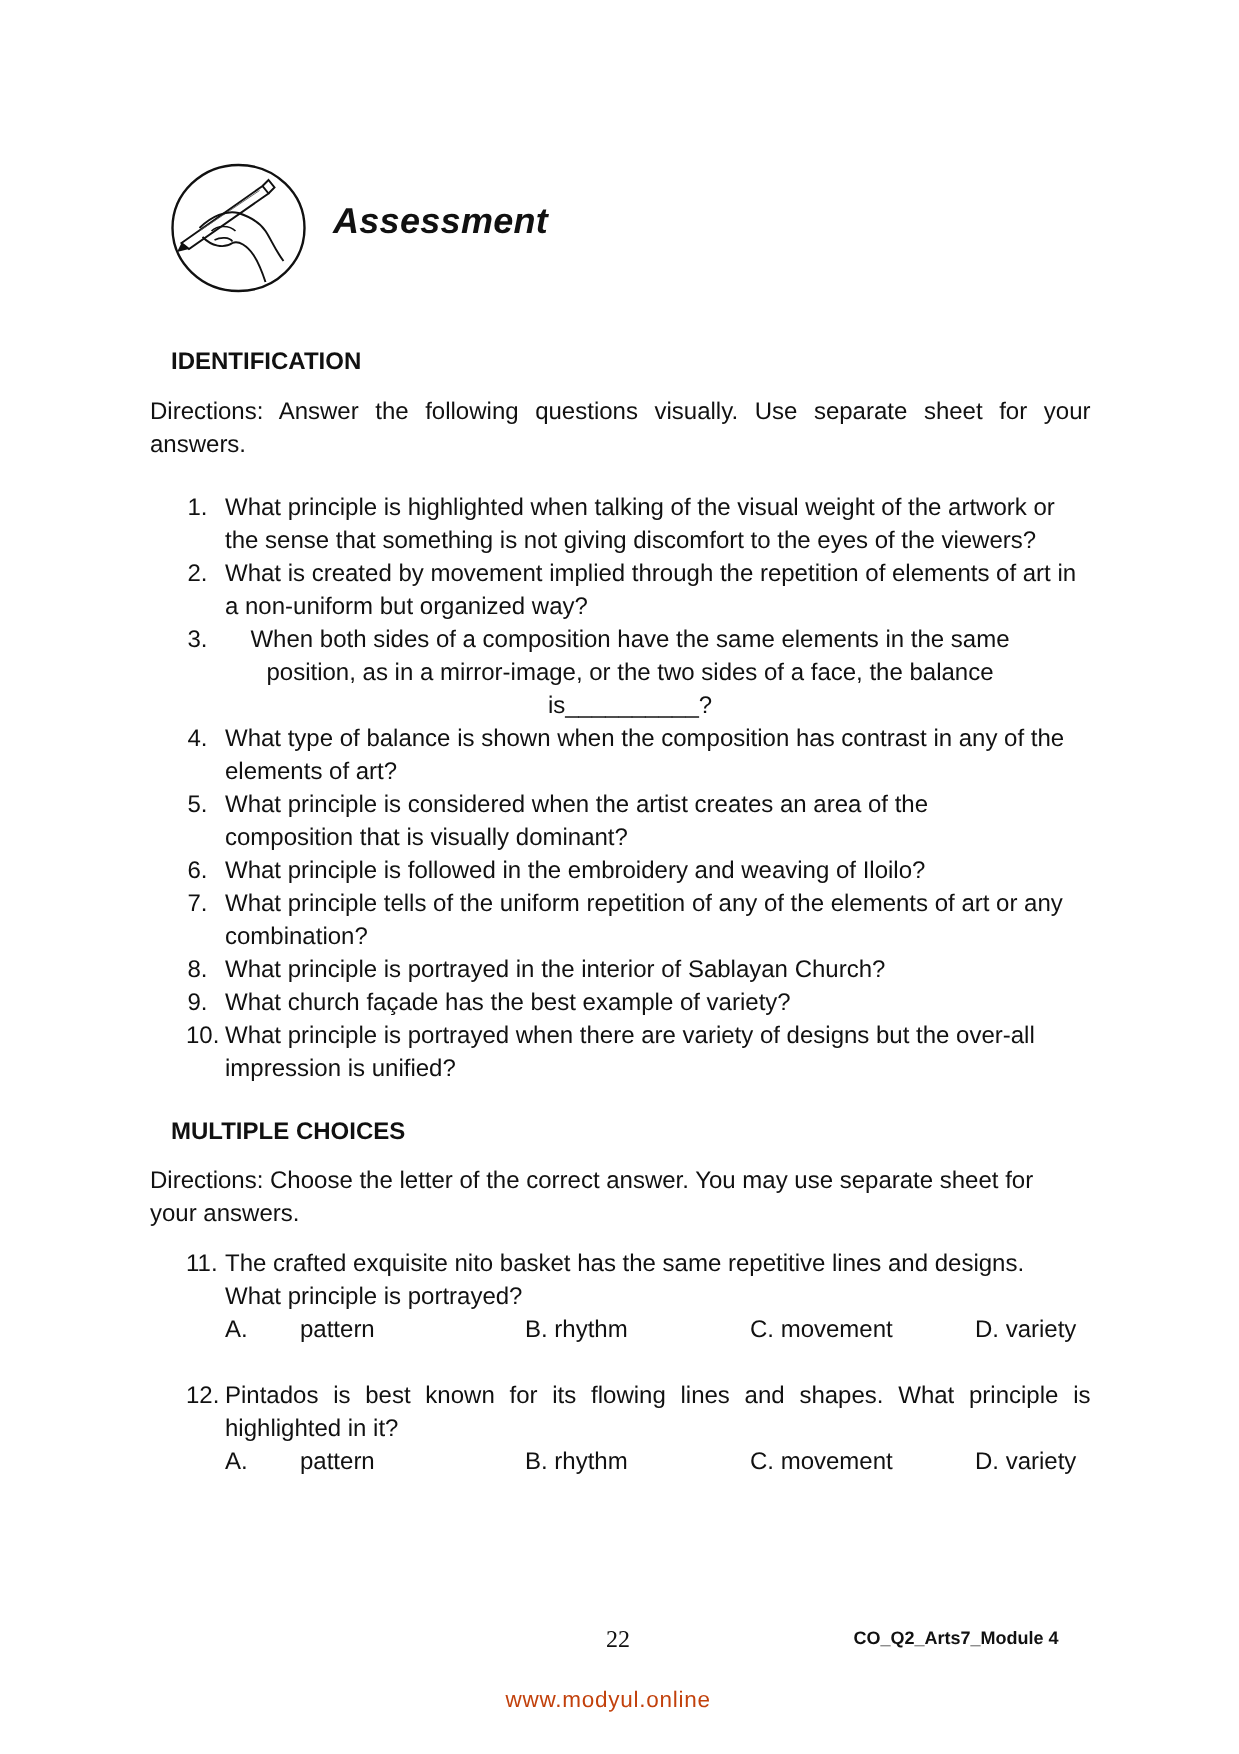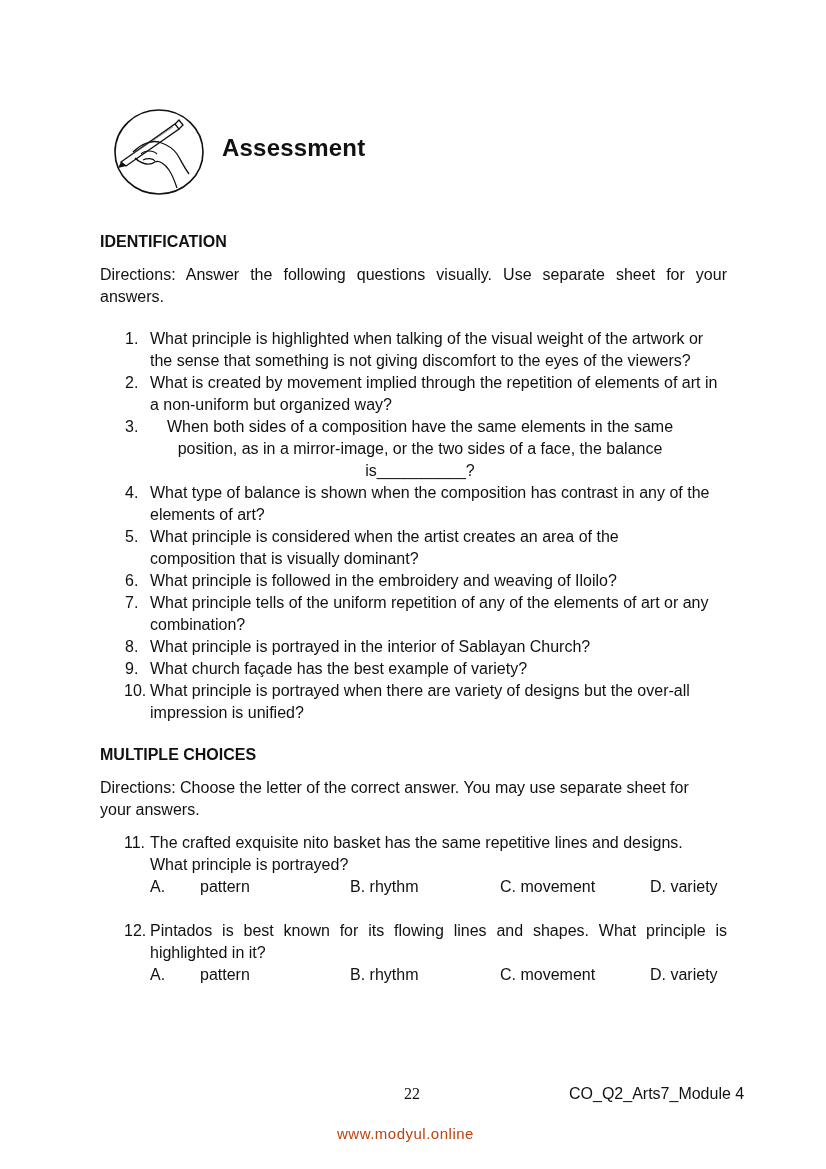--- a/index.html
+++ b/index.html
@@ -5,24 +5,24 @@
   html, body { margin: 0; padding: 0; background: #ffffff; }
   body {
     width: 826px; height: 1169px; position: relative; overflow: hidden;
     font-family: "Liberation Sans", sans-serif; color: #111111;
   }
   .icon-circle {
     position: absolute; left: 113px; top: 108px; width: 92px; height: 88px;
   }
   .title {
     position: absolute; left: 222px; top: 134px;
-    font-size: 24px; font-weight: bold; letter-spacing: 0.2px;
+    font-size: 24px; font-weight: bold; font-style: italic; letter-spacing: 0.2px;
   }
   .sec-head {
-    position: absolute; left: 100px; font-size: 16px; font-weight: bold;
+    position: absolute; left: 114px; font-size: 16px; font-weight: bold;
   }
   .directions {
     position: absolute; left: 100px; width: 627px;
     font-size: 16px; line-height: 22px; text-align: justify;
   }
   .qlist {
     position: absolute; left: 100px; width: 627px; margin: 0; padding: 0; list-style: none;
     font-size: 16px; line-height: 22px;
   }
   .qitem { position: relative; padding-left: 50px; }
@@ -36,21 +36,21 @@
   .c-a { left: 50px; }
   .c-a-text { left: 100px; }
   .c-b { left: 250px; }
   .c-c { left: 400px; }
   .c-d { left: 550px; }
   .footer-page {
     position: absolute; left: 404px; top: 1085px;
     font-family: "Liberation Serif", serif; font-size: 16px;
   }
   .footer-code {
-    position: absolute; left: 569px; top: 1085px; font-size: 16px; font-weight: normal;
+    position: absolute; left: 569px; top: 1085px; font-size: 12px; font-weight: bold;
   }
   .watermark {
     position: absolute; left: 337px; top: 1125px; font-size: 15px; color: #c2410c;
     letter-spacing: 0.5px;
   }
 </style>
 </head>
 <body>
 
 <svg class="icon-circle" viewBox="0 0 92 88" width="92" height="88">

